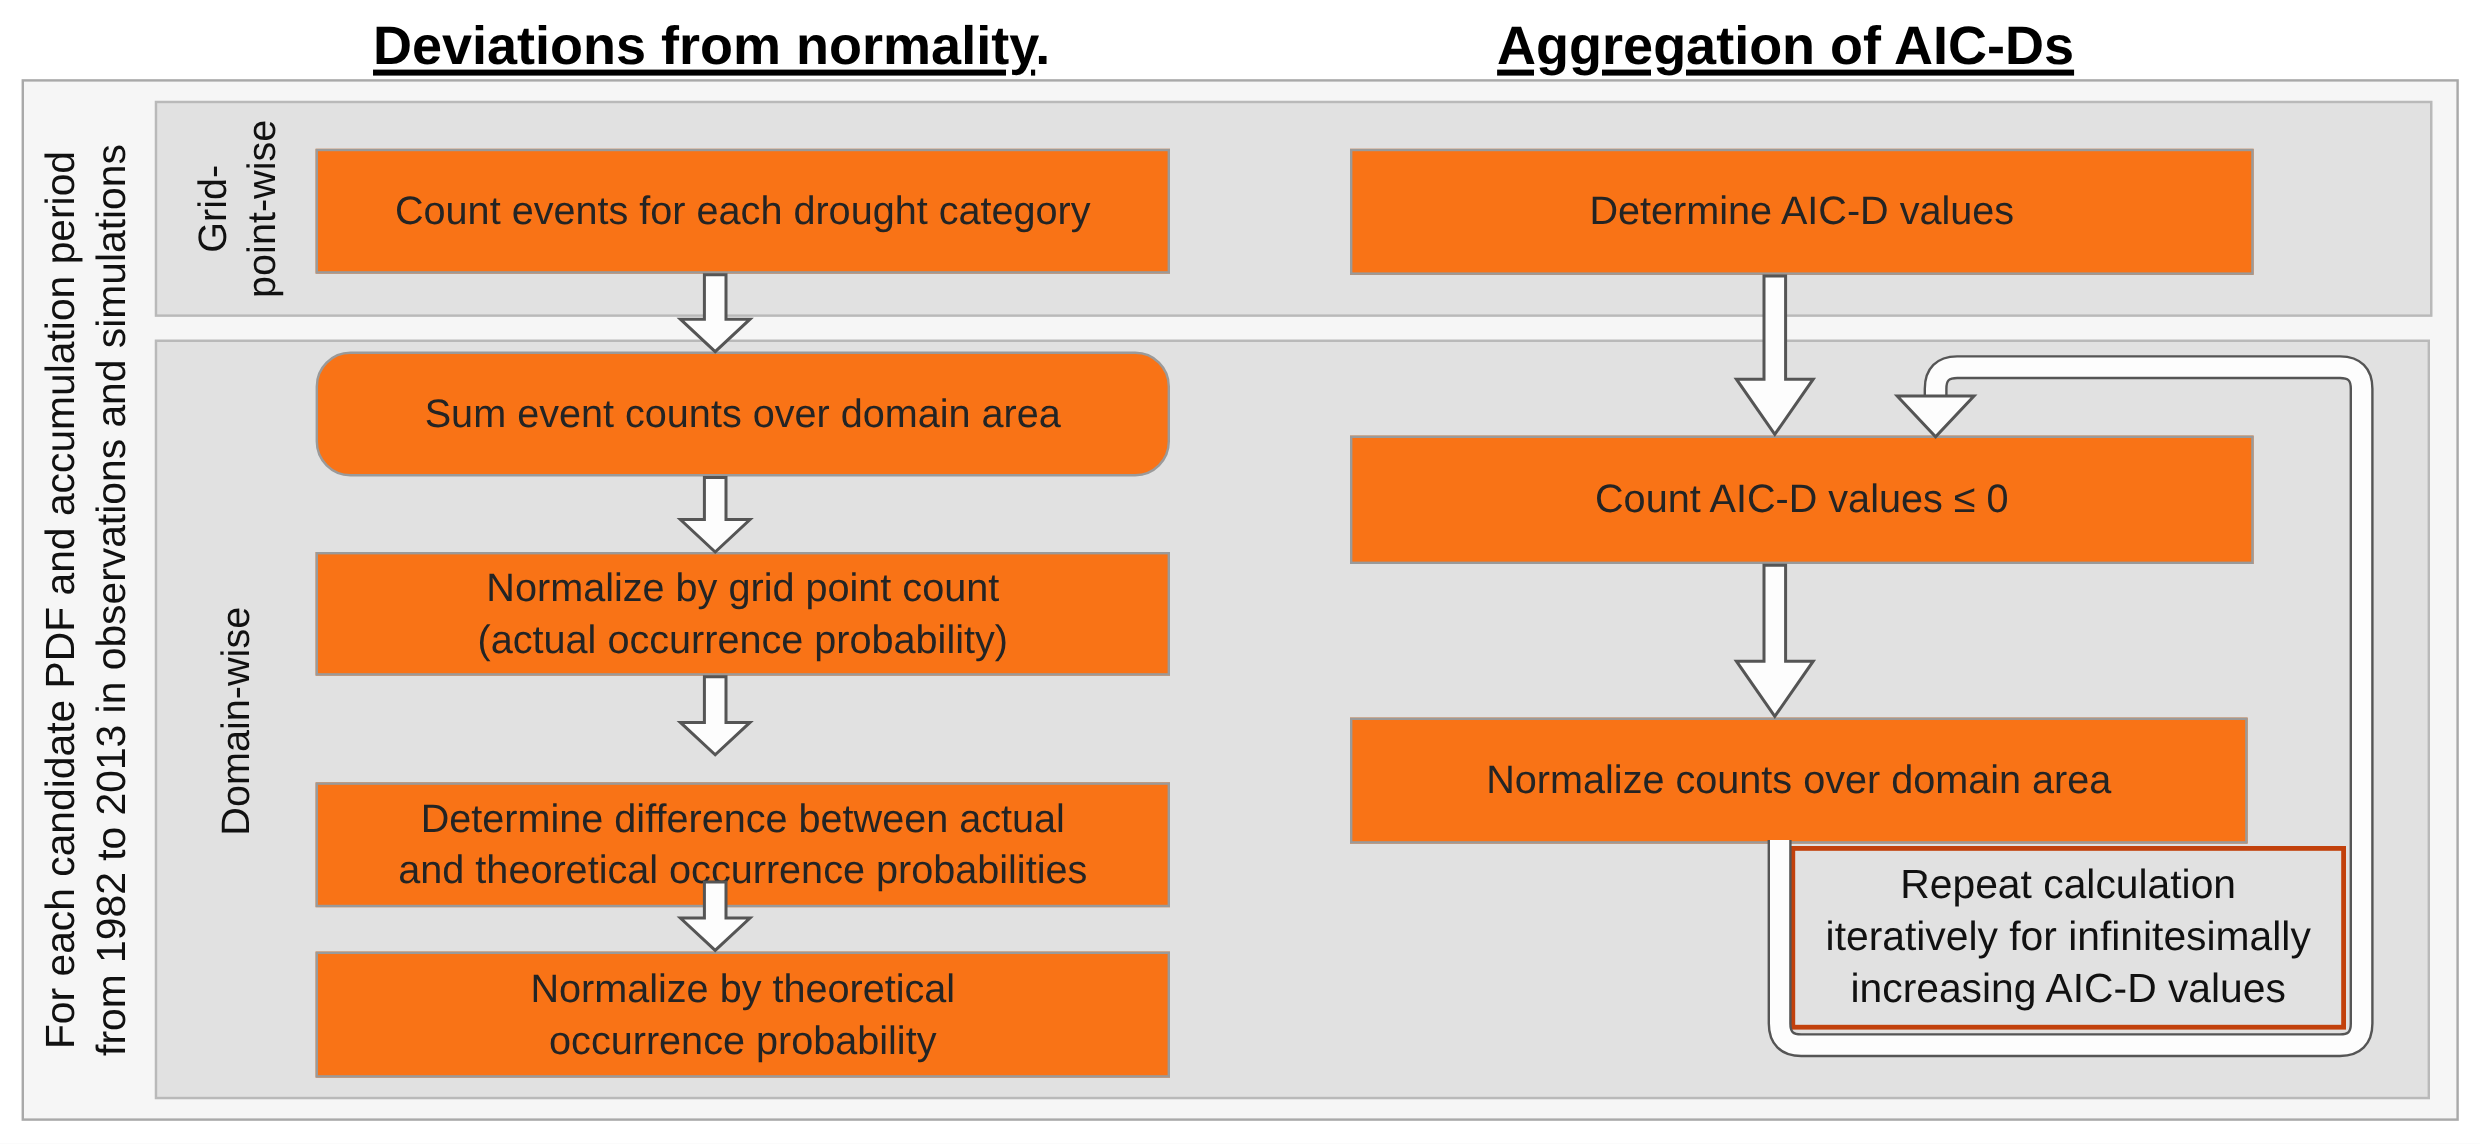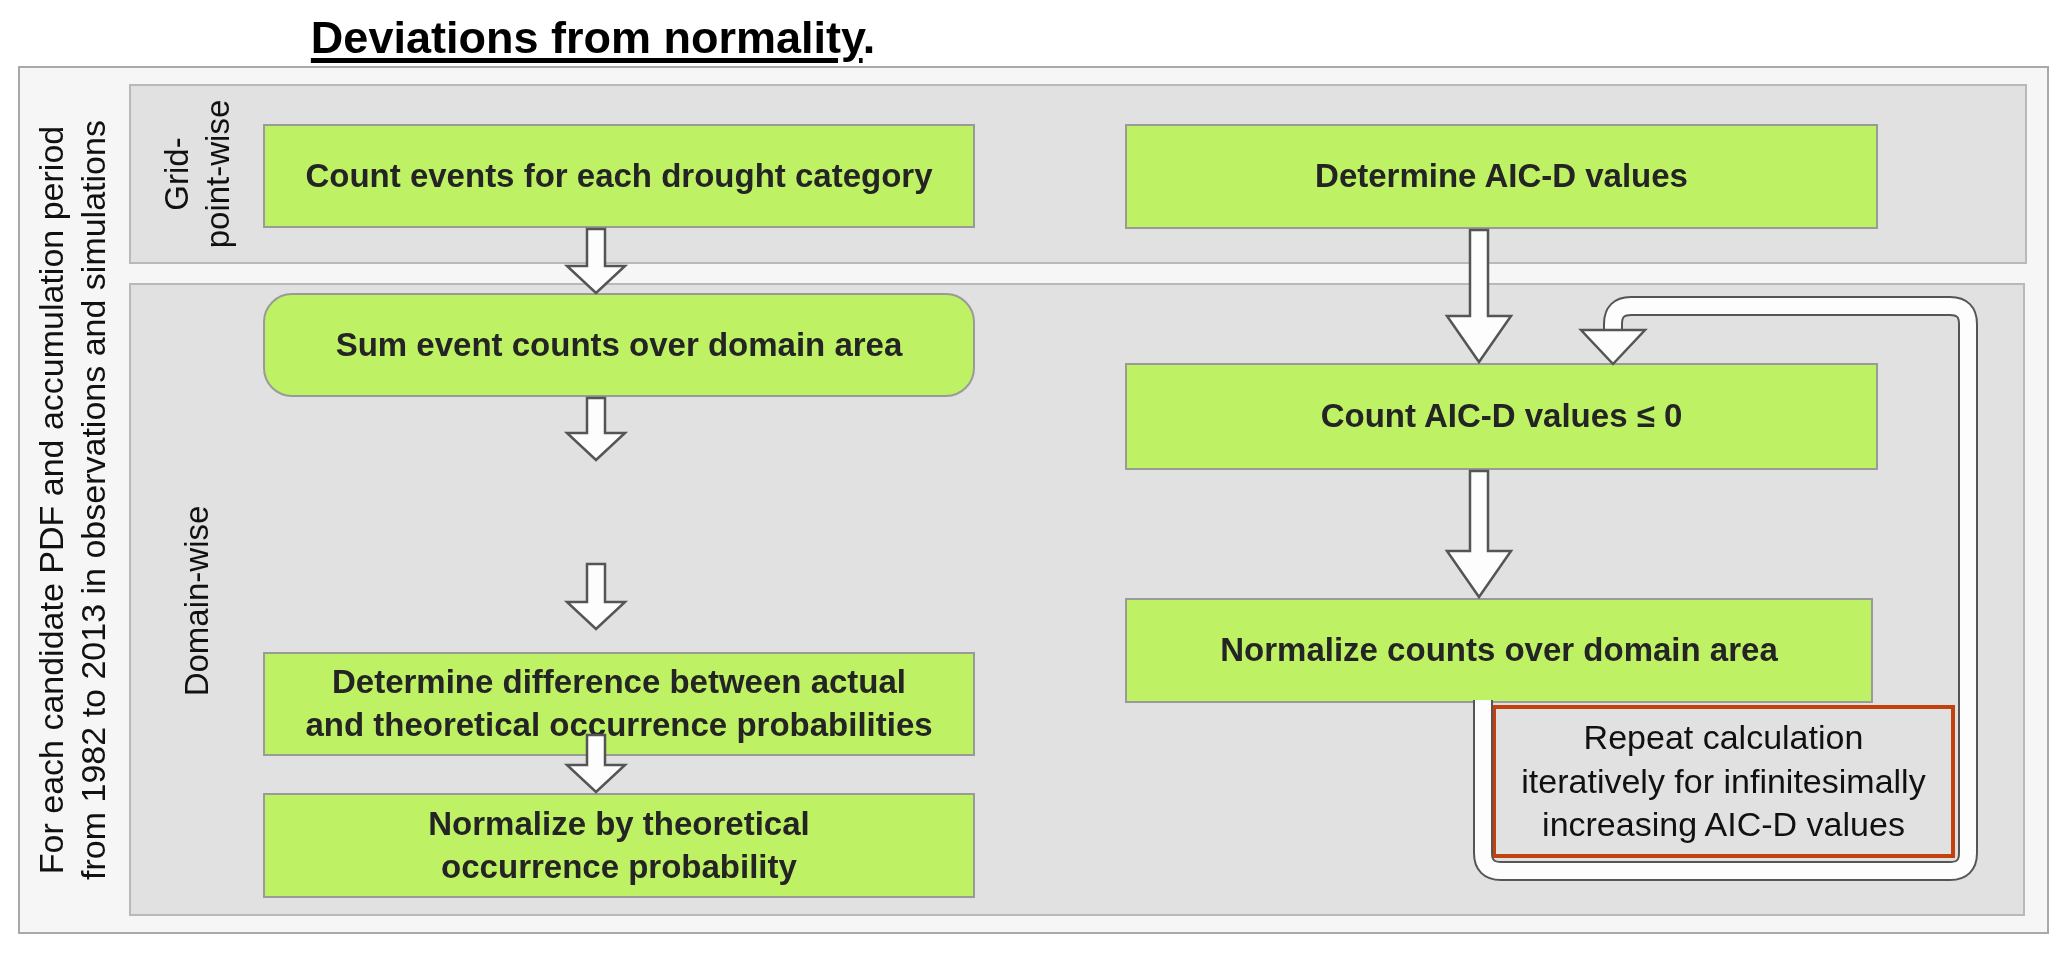--- a/index.html
+++ b/index.html
@@ -13,23 +13,23 @@
   }
   .title .u{text-decoration:underline;text-decoration-thickness:5px;text-underline-offset:5px;}
   .frame{
     position:absolute;left:18px;top:66px;width:2031px;height:868px;
     background:#f6f6f6;border:2px solid #a9a9a9;box-sizing:border-box;
   }
   .strip{position:absolute;background:#e1e1e1;border:2px solid #b9b9b9;box-sizing:border-box;}
   #strip-grid{left:129px;top:84px;width:1898px;height:180px;}
   #strip-domain{left:129px;top:283px;width:1896px;height:633px;}
   .fbox{
-    position:absolute;background:#bef264;border:2px solid #9a9a9a;box-sizing:border-box;
+    position:absolute;background:#f97316;border:2px solid #9a9a9a;box-sizing:border-box;
     display:flex;align-items:center;justify-content:center;text-align:center;
-    font-size:33px;line-height:1.3;color:#242424;white-space:pre-line;font-weight:bold;
+    font-size:33px;line-height:1.3;color:#242424;white-space:pre-line;
   }
   #b-l1{left:263px;top:124px;width:712px;height:104px;}
   #b-l2{left:263px;top:293px;width:712px;height:104px;border-radius:29px;}
   #b-l3{left:263px;top:460px;width:712px;height:103px;}
   #b-l4{left:263px;top:652px;width:712px;height:104px;}
   #b-l5{left:263px;top:793px;width:712px;height:105px;}
   #b-r1{left:1125px;top:124px;width:753px;height:105px;}
   #b-r2{left:1125px;top:363px;width:753px;height:107px;}
   #b-r3{left:1125px;top:598px;width:748px;height:105px;}
   .note{
@@ -46,35 +46,38 @@
   #grid-label{left:197px;top:174px;font-size:33px;line-height:41px;}
   #domain-label{left:196px;top:601px;font-size:33px;line-height:41px;}
   svg.arrows{position:absolute;left:0;top:0;pointer-events:none;}
 </style>
 </head>
 <body>
 
 <div class="canvas">
 
   <div class="title" style="left:593px;"><span class="u">Deviations from normality</span><span>.</span></div>
+  <div class="title" style="left:1488px;"><span class="u">Aggregation of AIC-Ds</span><span></span></div>
 
   <div class="frame"></div>
 
   <div class="vlabel" id="side-label">For each candidate PDF and accumulation period
 from 1982 to 2013 in observations and simulations</div>
 
   <div class="strip" id="strip-grid"></div>
   <div class="strip" id="strip-domain"></div>
 
   <div class="vlabel" id="grid-label">Grid-
 point-wise</div>
   <div class="vlabel" id="domain-label">Domain-wise</div>
 
   <div class="fbox" id="b-l1">Count events for each drought category</div>
   <div class="fbox" id="b-l2">Sum event counts over domain area</div>
+  <div class="fbox" id="b-l3">Normalize by grid point count
+(actual occurrence probability)</div>
   <div class="fbox" id="b-l4">Determine difference between actual
 and theoretical occurrence probabilities</div>
   <div class="fbox" id="b-l5">Normalize by theoretical
 occurrence probability</div>
 
   <div class="fbox" id="b-r1">Determine AIC-D values</div>
   <div class="fbox" id="b-r2">Count AIC-D values ≤ 0</div>
   <div class="fbox" id="b-r3">Normalize counts over domain area</div>
 
   <div class="note">Repeat calculation

